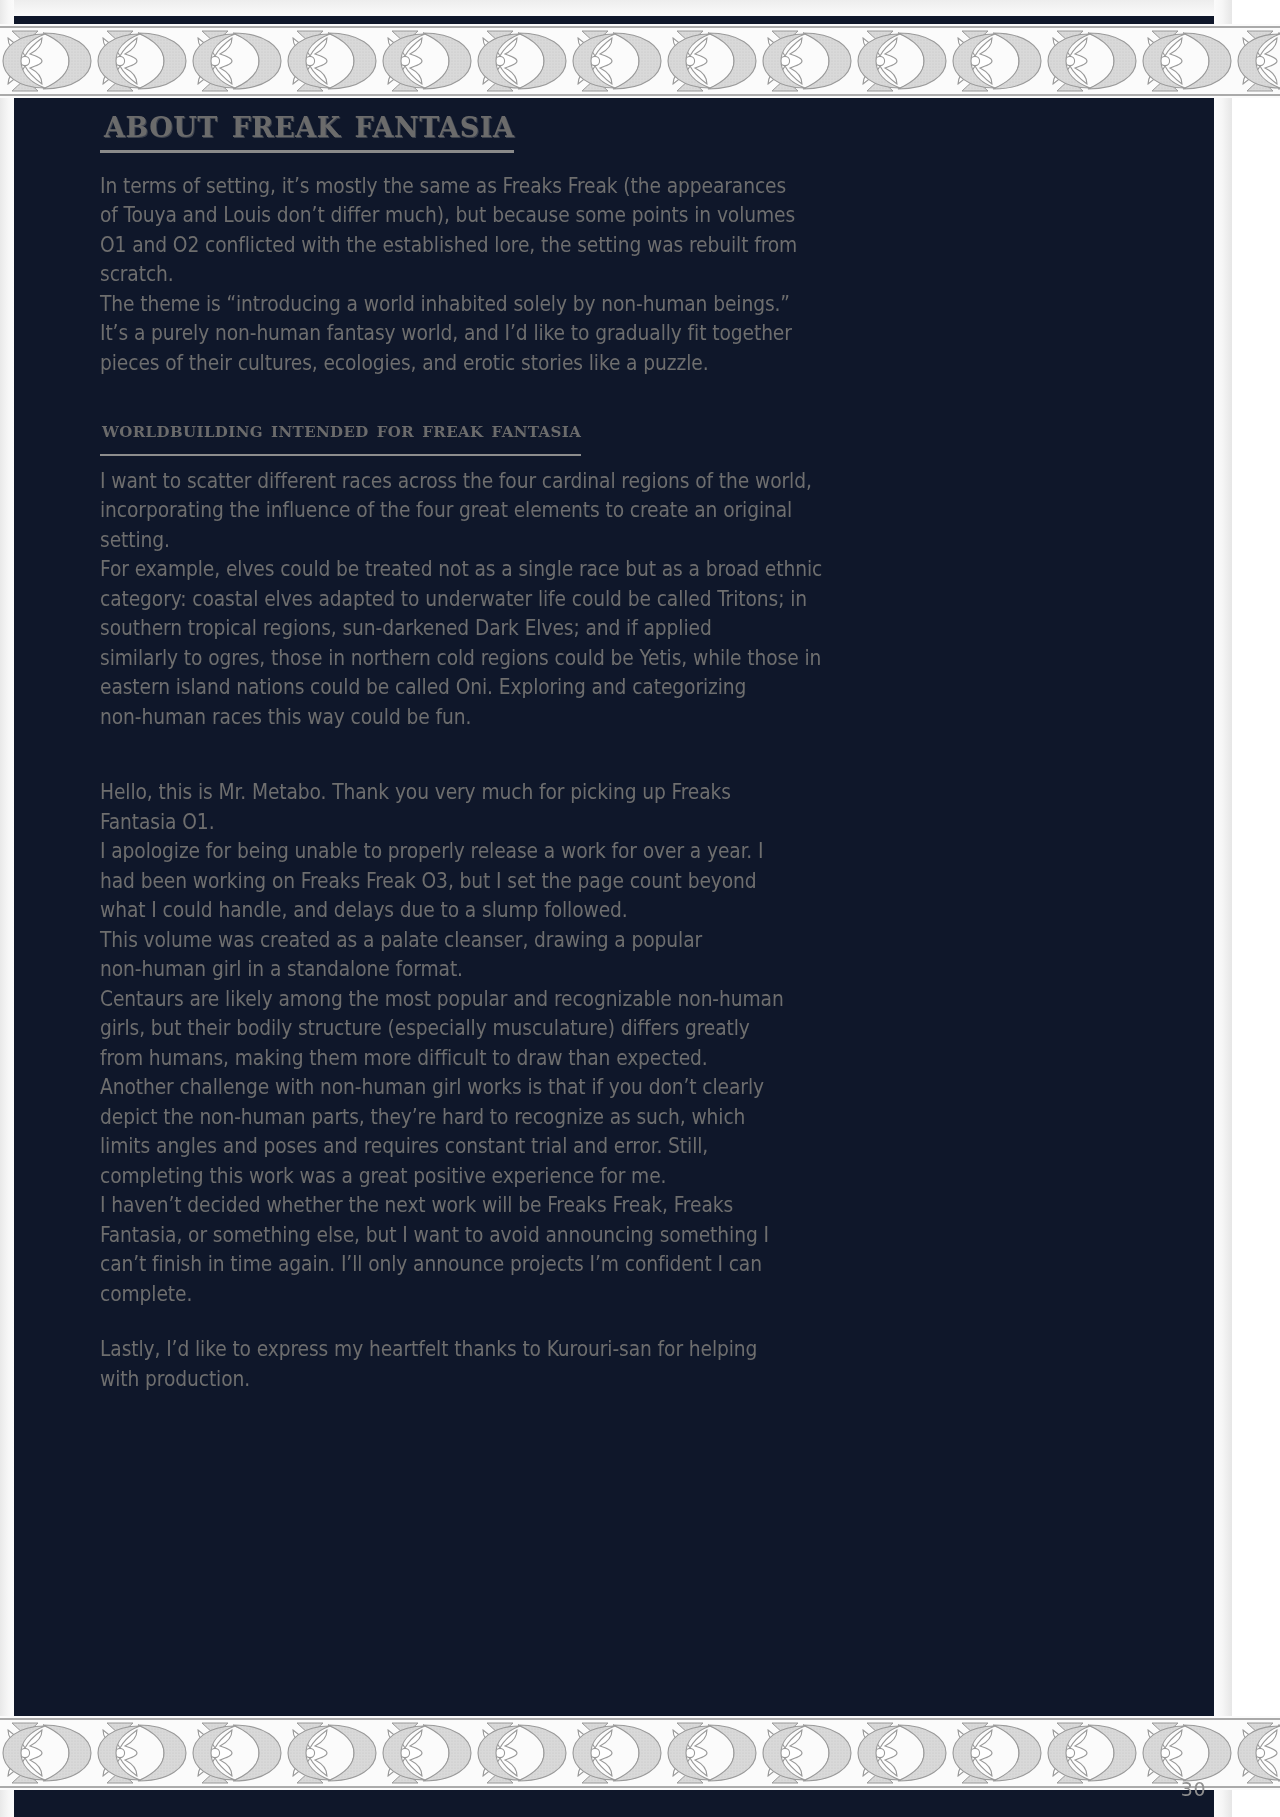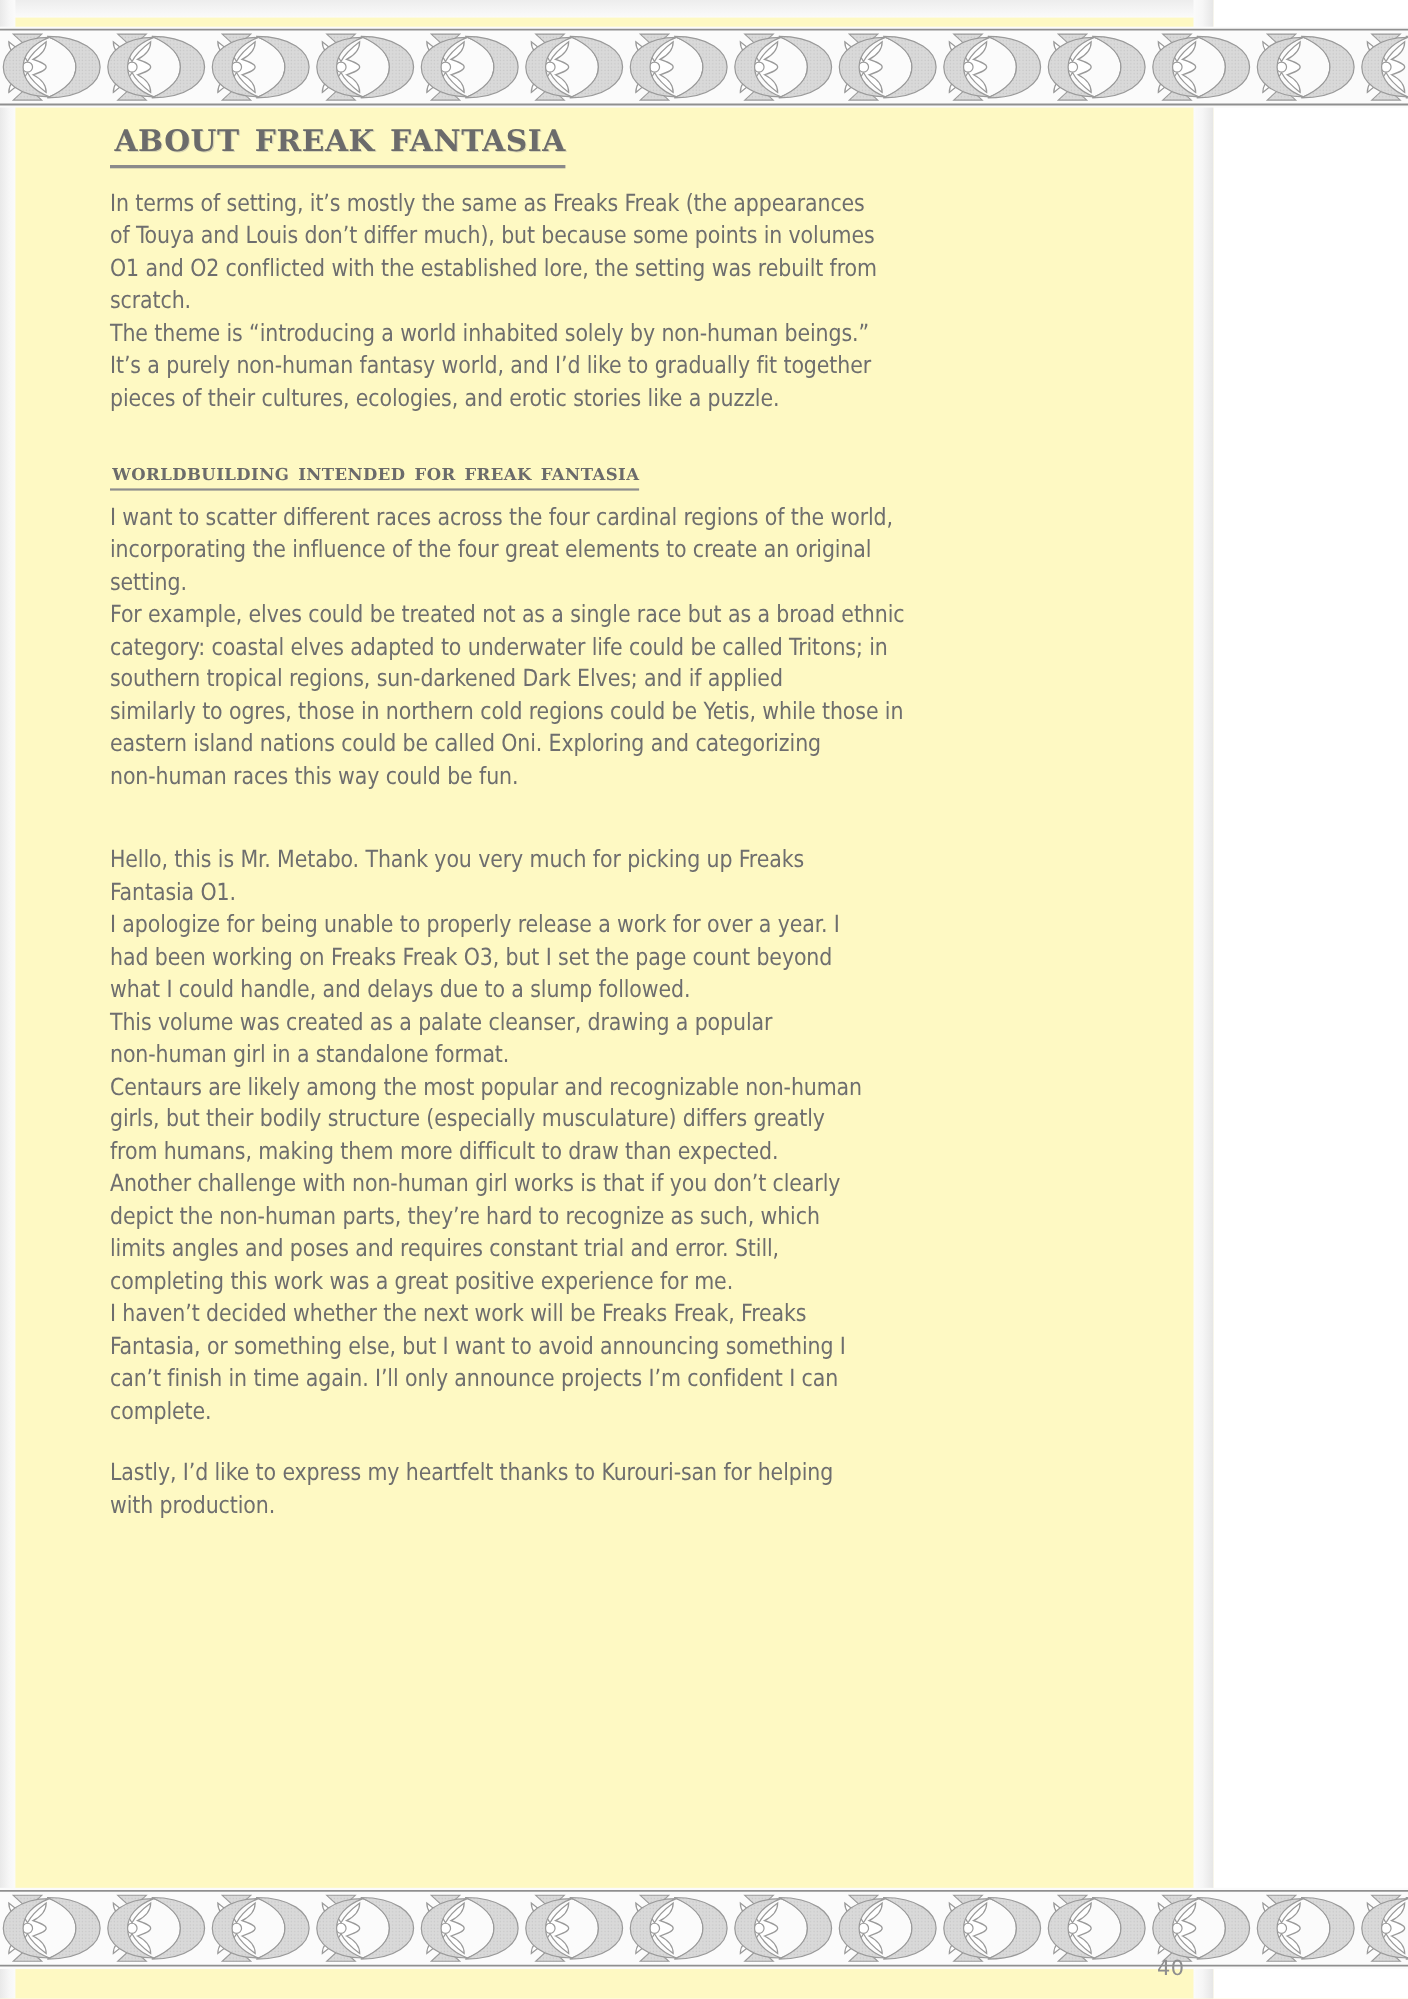--- a/index.html
+++ b/index.html
@@ -9,23 +9,23 @@
   body {
     width: 1280px;
     height: 1817px;
     background: #ffffff;
     font-family: "DejaVu Sans", sans-serif;
     overflow: hidden;
   }
 
   .page {
     position: relative;
-    width: 1103px;
+    width: 1232px;
     height: 1817px;
-    background: #fef9c3;
+    background: #0f172a;
     box-sizing: border-box;
   }
 
   
   .page-shade-left {
     position: absolute;
     left: 0; top: 0; bottom: 0;
     width: 14px;
     background: linear-gradient(to right, #e9e9e9 0%, #f7f7f7 60%, #fbfbfb 100%);
     pointer-events: none;
@@ -92,21 +92,21 @@
   .h2 {
     font-family: "DejaVu Serif", serif;
     font-weight: bold;
     font-size: 22px;
     letter-spacing: 0.4px;
     color: #6b6b6b;
     font-variant: small-caps;
     text-transform: lowercase;
     line-height: 1.1;
     margin: 0;
-    padding: 0 0 2px 2px;
+    padding: 0 0 12px 2px;
     display: inline-block;
   }
   .h2-wrap {
     border-bottom: 2px solid #8d8d8d;
     display: inline-block;
     margin-bottom: 10px;
   }
 
   .para {
     font-family: "DejaVu Sans", sans-serif;
@@ -311,15 +311,15 @@
           <use href="#ornUnit2" x="759" y="0"></use>
         <use href="#ornUnit2" x="854" y="0"></use>
           <use href="#ornUnit2" x="949" y="0"></use>
         <use href="#ornUnit2" x="1044" y="0"></use>
           <use href="#ornUnit2" x="1139" y="0"></use>
         <use href="#ornUnit2" x="1234" y="0"></use>
       </g>
     </svg>
   </div>
 
-  <div class="page-number">40</div>
+  <div class="page-number">30</div>
 
 </div>
 
 </body></html>

